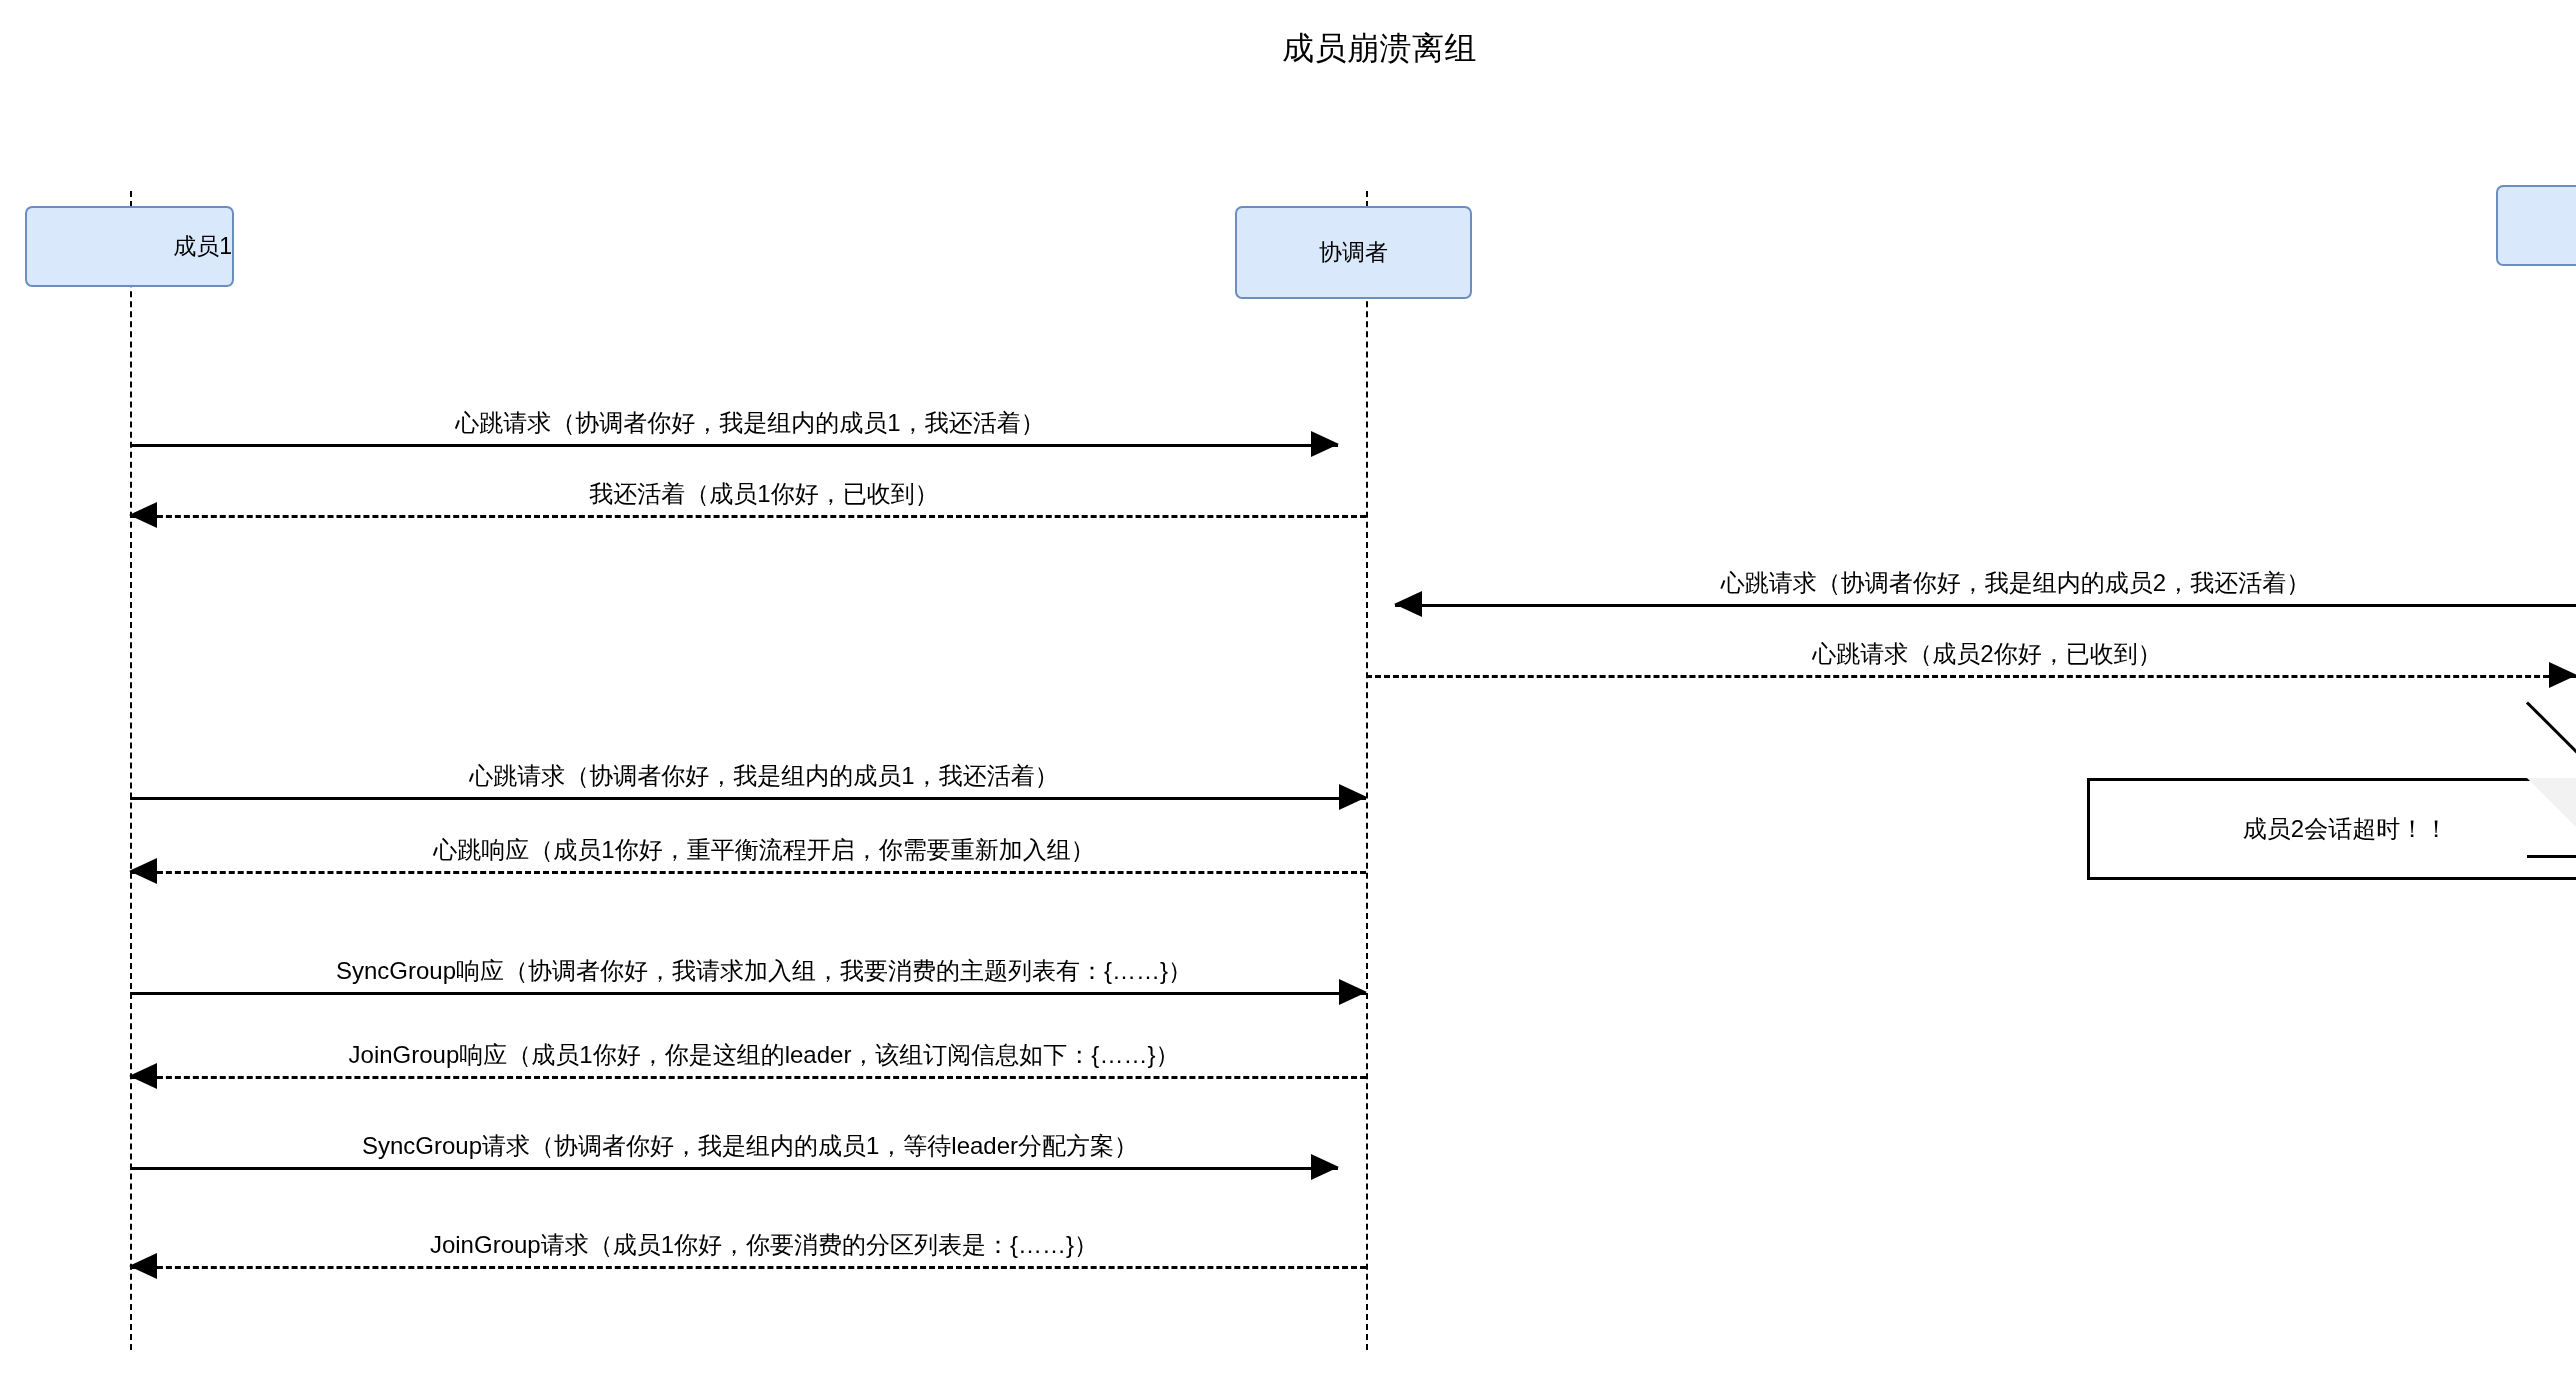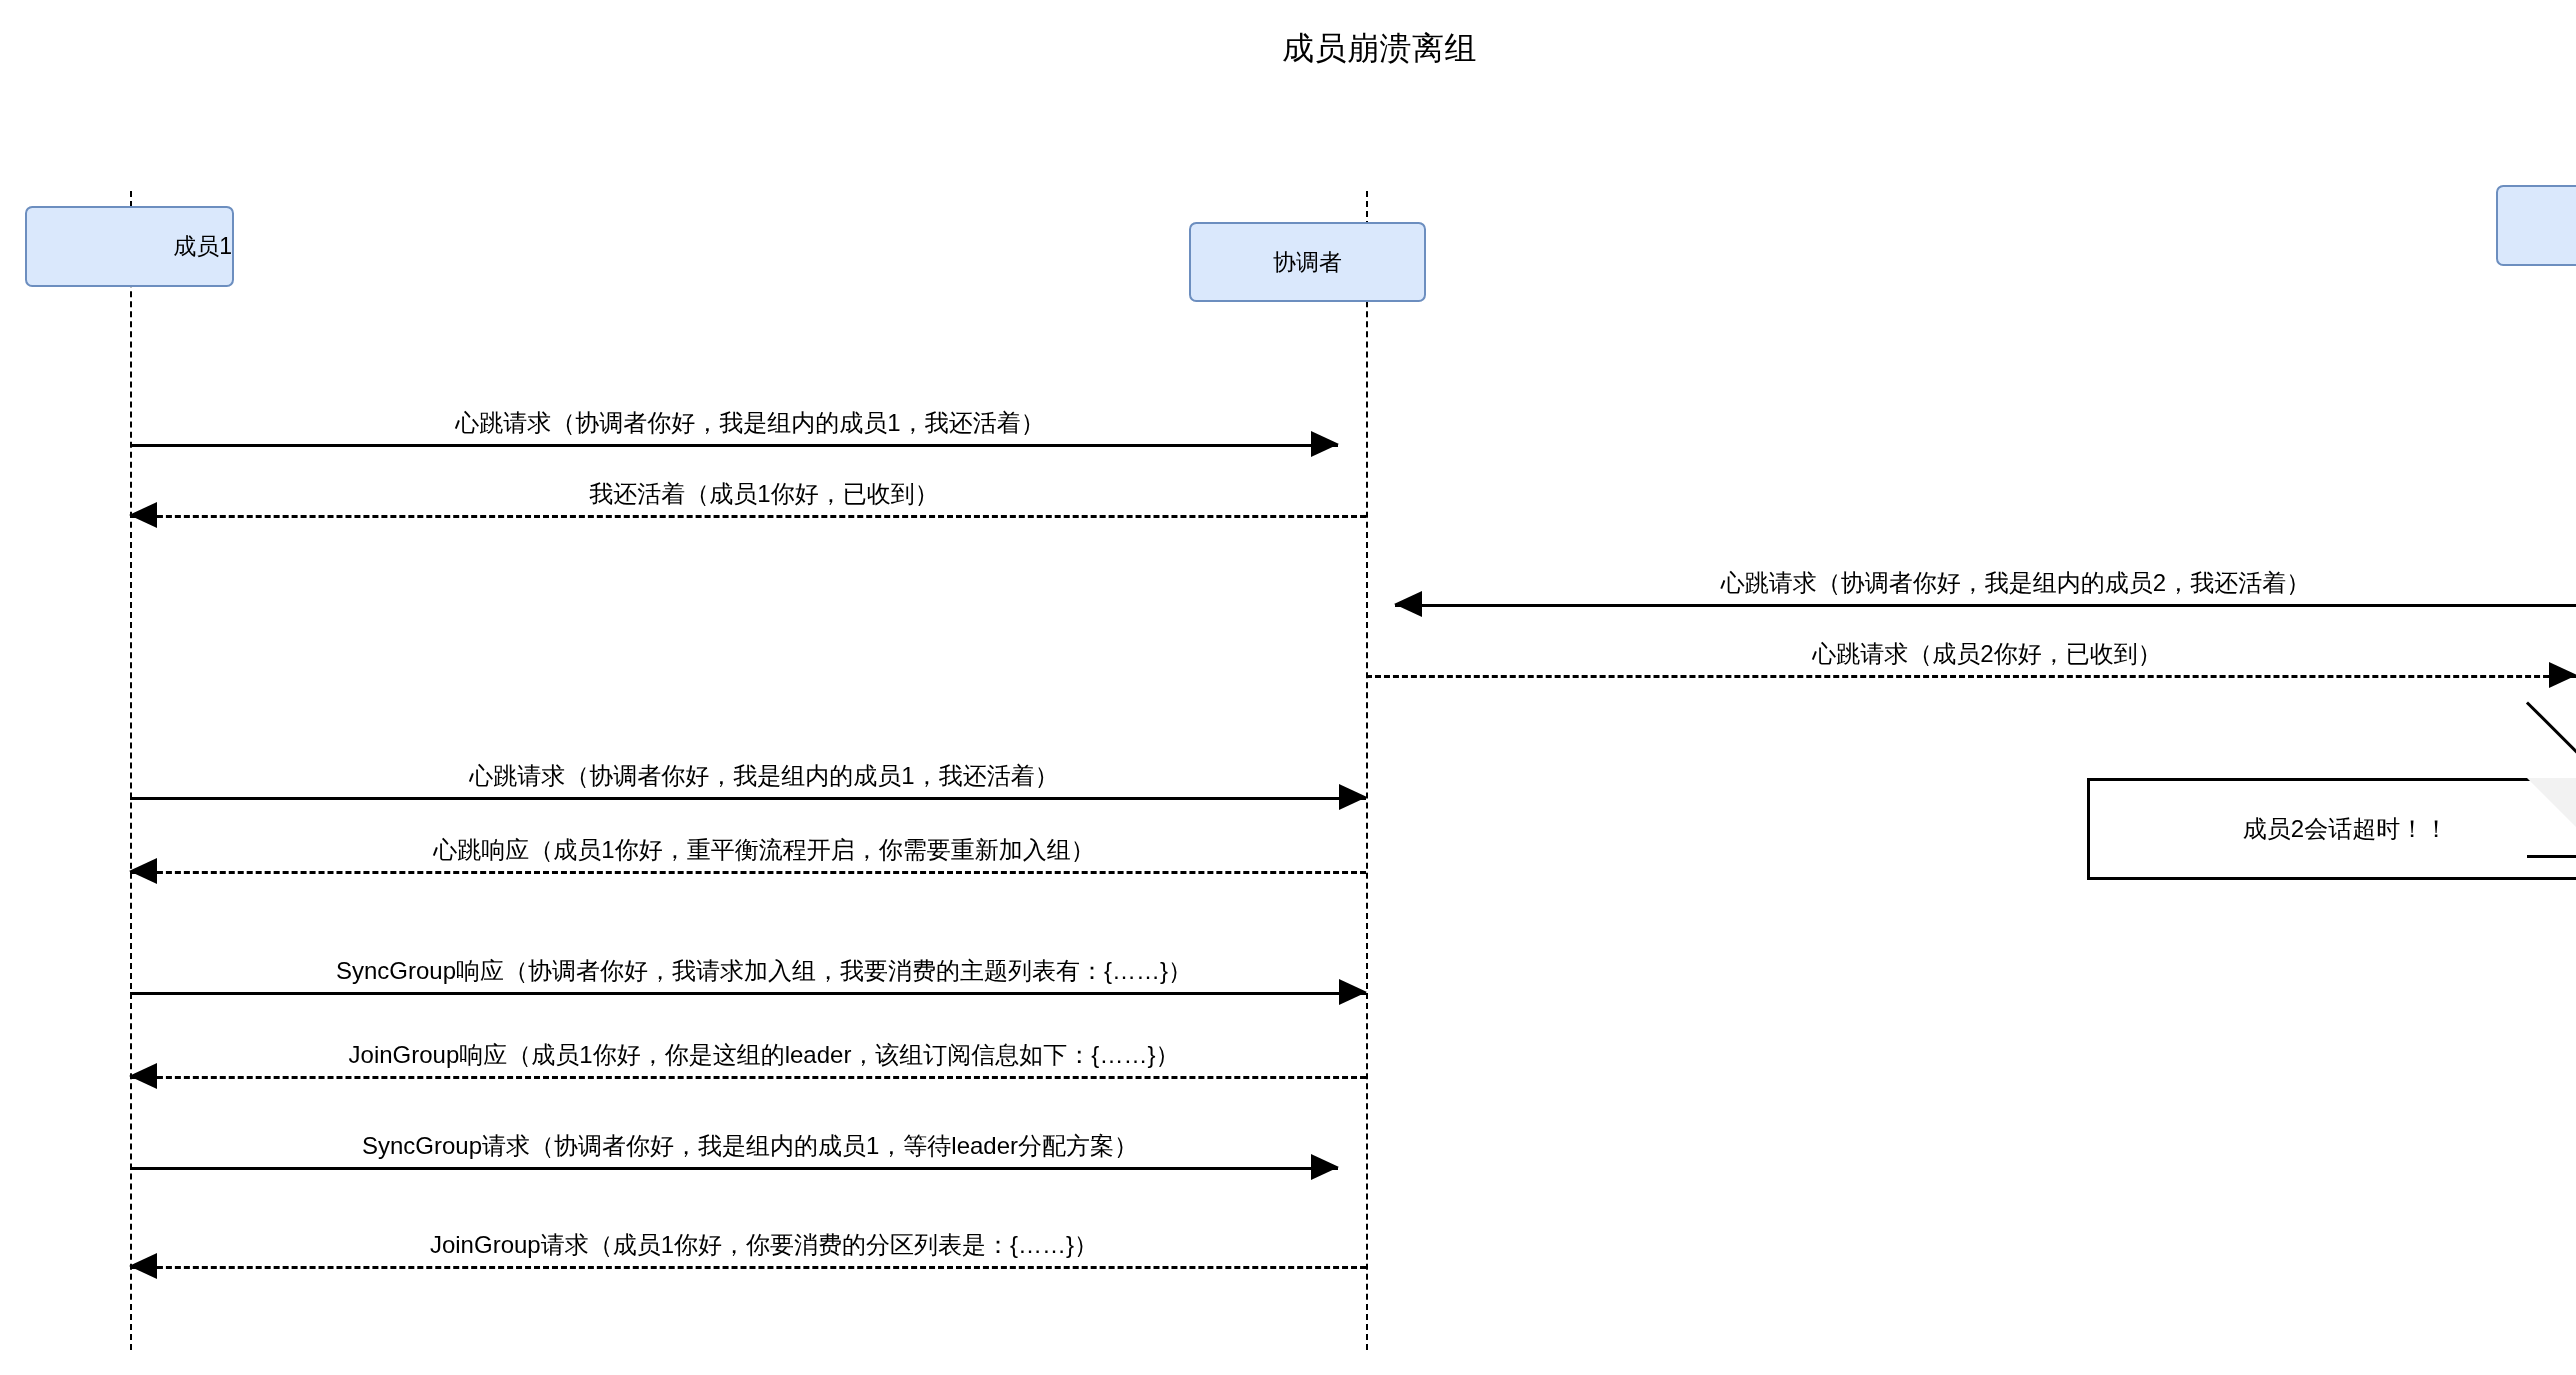--- a/index.html
+++ b/index.html
@@ -161,21 +161,21 @@
   <div id="diagram-title">成员崩溃离组</div>
 
   <div class="lifeline" style="left:130px; top:191px; height:1159px;"></div>
 
   <div class="lifeline" style="left:1366px; top:191px; height:1159px;"></div>
 
   <div class="participant-box" style="left:25px; top:206px; width:209px; height:81px;justify-content:flex-end;">
     <span>成员1</span>
   </div>
 
-  <div class="participant-box" style="left:1189px; top:206px; width:237px; height:80px;margin-top:16px;">
+  <div class="participant-box" style="left:1235px; top:206px; width:237px; height:93px;">
     <span>协调者</span>
   </div>
 
   <div class="participant-box" style="left:2496px; top:185px; width:240px; height:81px;">
     
   </div>
 
   <div class="message" style="left:130px; top:444px; width:1208px;">
     <div class="msg-label">心跳请求（协调者你好，我是组内的成员1，我还活着）</div>
     <div class="msg-line solid"></div>

